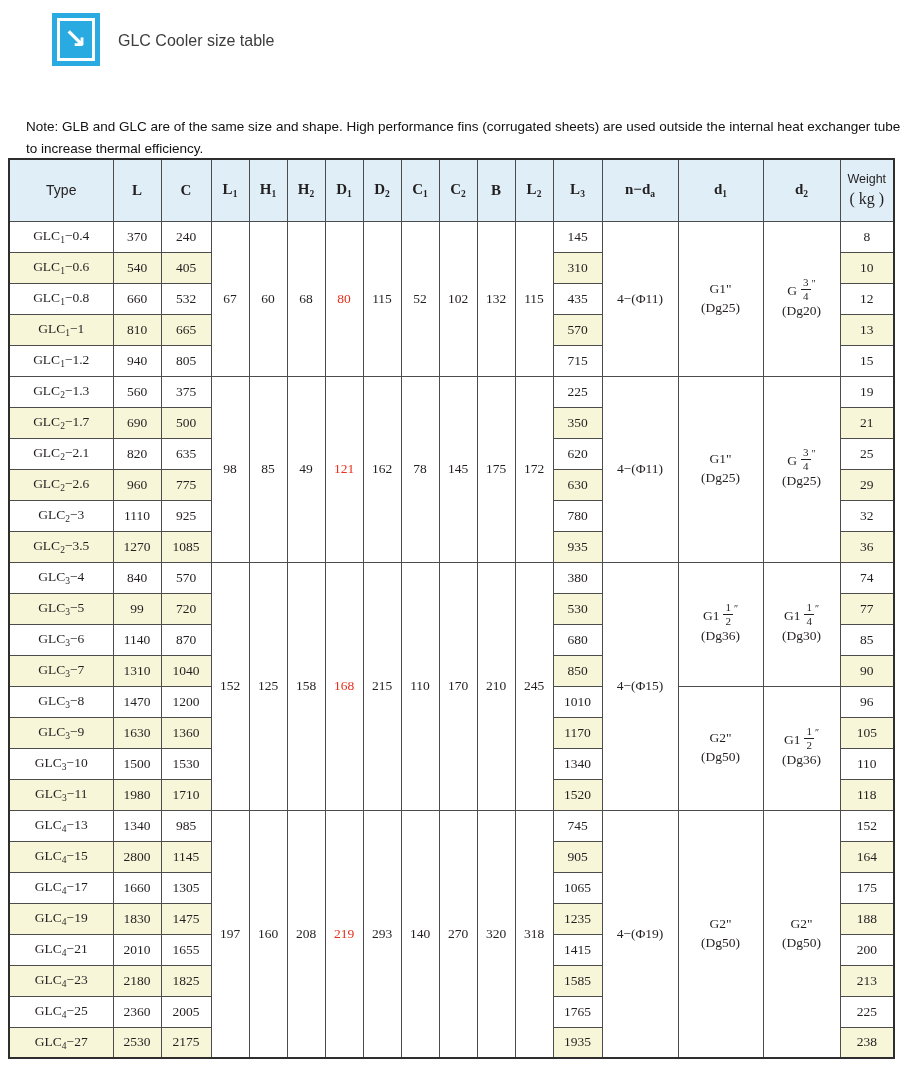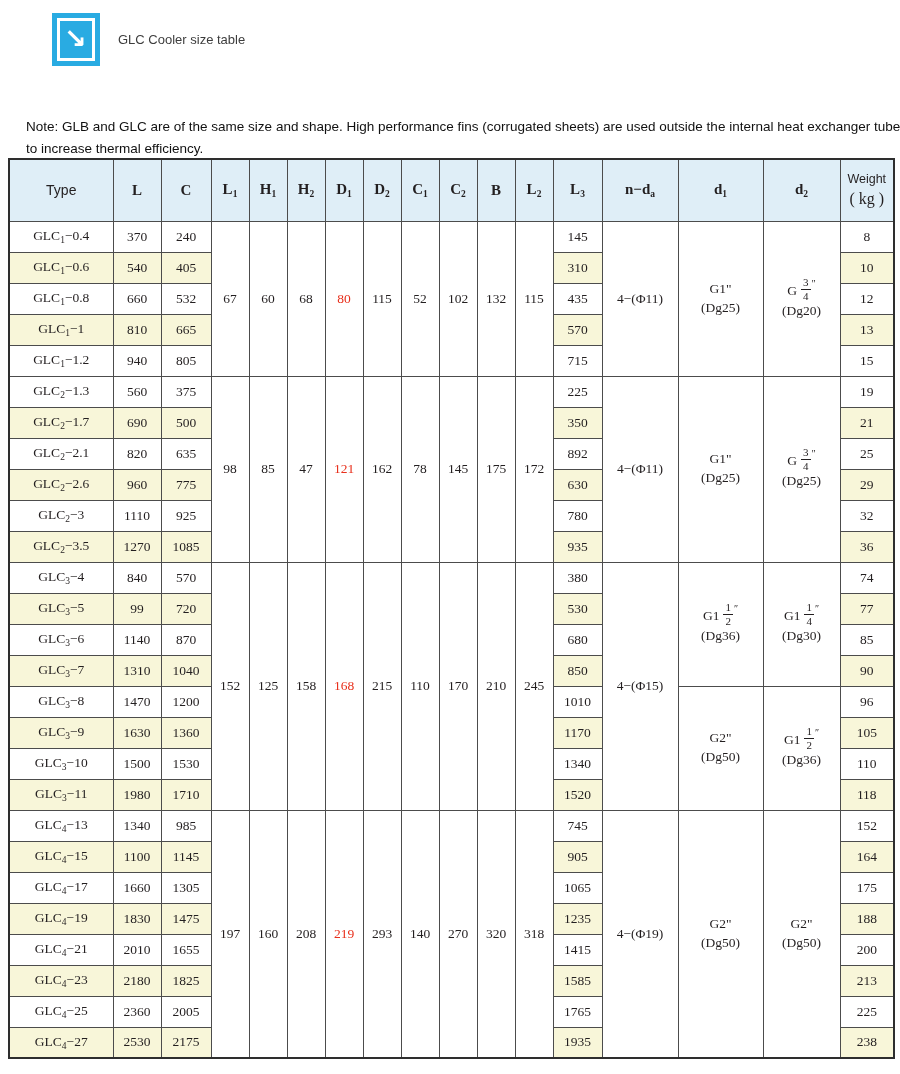--- a/index.html
+++ b/index.html
@@ -6,21 +6,21 @@
   body{
     width:900px;height:1074px;background:#ffffff;position:relative;
     font-family:"Liberation Sans", sans-serif;color:#231f20;
   }
   
   .doc-icon{position:absolute;left:52px;top:13px;width:48px;height:53px;background:#29abe2;}
   .doc-icon .icon-inner{position:absolute;left:5px;top:5px;right:5px;bottom:5px;border:3px solid #ffffff;
     display:flex;align-items:center;justify-content:center;}
   .doc-icon .arrow{color:#ffffff;font-size:27px;line-height:1;font-weight:bold;
     font-family:"DejaVu Sans", sans-serif;transform:translate(-1px,-1px);}
-  .page-title{position:absolute;left:118px;top:32px;margin:0;font-size:13px;font-weight:normal;color:#3d3d3d;}
+  .page-title{position:absolute;left:118px;top:32px;margin:0;font-size:16px;font-weight:normal;color:#3d3d3d;}
   .note{position:absolute;left:10px;top:100px;width:882px;margin:16px;font-size:13.5px;line-height:1.6;color:#111111;}
   
   table{position:absolute;left:8px;top:158px;width:885px;border-collapse:collapse;table-layout:fixed;
     border:2px solid #2e2e2e;}
   th,td{border:1px solid #4c4c4c;text-align:center;vertical-align:middle;padding:0;overflow:hidden;}
   thead tr{height:62px;}
   thead th{background:#dfeef7;font-family:"Liberation Serif","DejaVu Serif",serif;font-size:15px;font-weight:bold;color:#231f20;}
   thead th.sans{font-family:"Liberation Sans",sans-serif;font-size:14px;font-weight:normal;text-align:center;}
   thead th.weight-h{font-family:"Liberation Sans",sans-serif;font-size:12.5px;font-weight:normal;line-height:1.35;}
   thead th.weight-h .w2{font-family:"Liberation Serif","DejaVu Serif",serif;font-size:16px;}
@@ -140,21 +140,21 @@
         <td class="rowcell">805</td>
         <td class="rowcell">715</td>
         <td class="rowcell">15</td>
       </tr>
       <tr>
         <td class="rowcell"><span>GLC</span><span class="sb">2</span><span>−1.3</span></td>
         <td class="rowcell">560</td>
         <td class="rowcell">375</td>
         <td rowspan="6">98</td>
         <td rowspan="6">85</td>
-        <td rowspan="6">47</td>
+        <td rowspan="6">49</td>
         <td class="red" rowspan="6">121</td>
         <td rowspan="6">162</td>
         <td rowspan="6">78</td>
         <td rowspan="6">145</td>
         <td rowspan="6">175</td>
         <td rowspan="6">172</td>
         <td class="rowcell">225</td>
         <td rowspan="6">4−(Φ11)</td>
         <td class="dcell" rowspan="6">
           <div><span>G1"</span></div>
@@ -170,21 +170,21 @@
         <td class="rowcell"><span>GLC</span><span class="sb">2</span><span>−1.7</span></td>
         <td class="rowcell">690</td>
         <td class="rowcell">500</td>
         <td class="rowcell">350</td>
         <td class="rowcell">21</td>
       </tr>
       <tr>
         <td class="rowcell"><span>GLC</span><span class="sb">2</span><span>−2.1</span></td>
         <td class="rowcell">820</td>
         <td class="rowcell">635</td>
-        <td class="rowcell">892</td>
+        <td class="rowcell">620</td>
         <td class="rowcell">25</td>
       </tr>
       <tr class="stripe">
         <td class="rowcell"><span>GLC</span><span class="sb">2</span><span>−2.6</span></td>
         <td class="rowcell">960</td>
         <td class="rowcell">775</td>
         <td class="rowcell">630</td>
         <td class="rowcell">29</td>
       </tr>
       <tr>
@@ -303,21 +303,21 @@
           <div>(Dg50)</div>
         </td>
         <td class="dcell" rowspan="8">
           <div><span>G2"</span></div>
           <div>(Dg50)</div>
         </td>
         <td class="rowcell">152</td>
       </tr>
       <tr class="stripe">
         <td class="rowcell"><span>GLC</span><span class="sb">4</span><span>−15</span></td>
-        <td class="rowcell">1100</td>
+        <td class="rowcell">2800</td>
         <td class="rowcell">1145</td>
         <td class="rowcell">905</td>
         <td class="rowcell">164</td>
       </tr>
       <tr>
         <td class="rowcell"><span>GLC</span><span class="sb">4</span><span>−17</span></td>
         <td class="rowcell">1660</td>
         <td class="rowcell">1305</td>
         <td class="rowcell">1065</td>
         <td class="rowcell">175</td>

